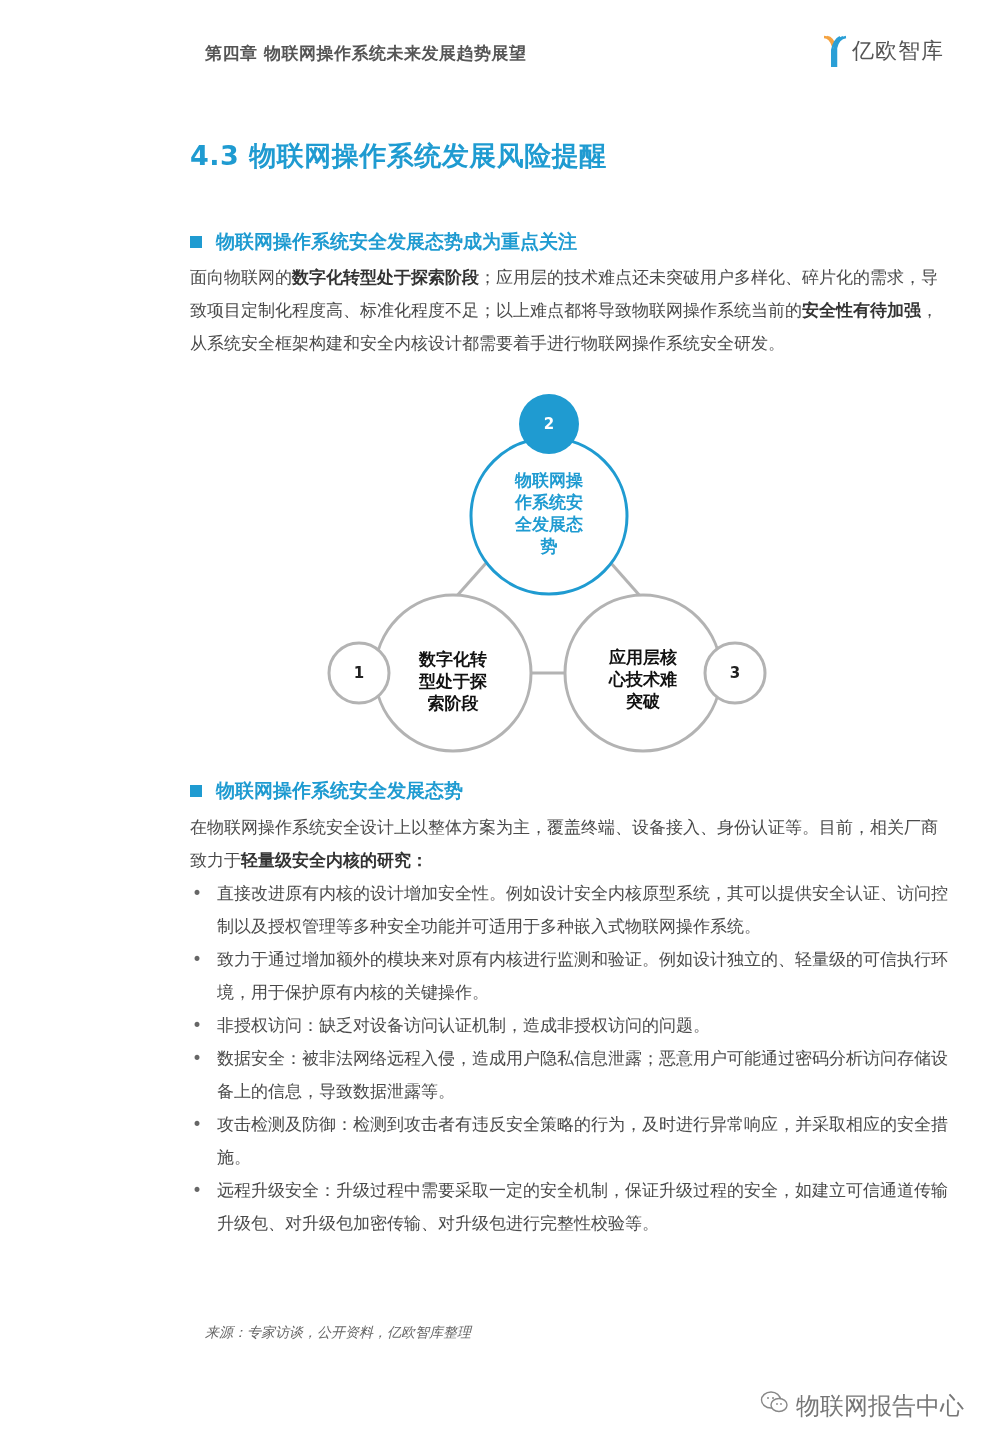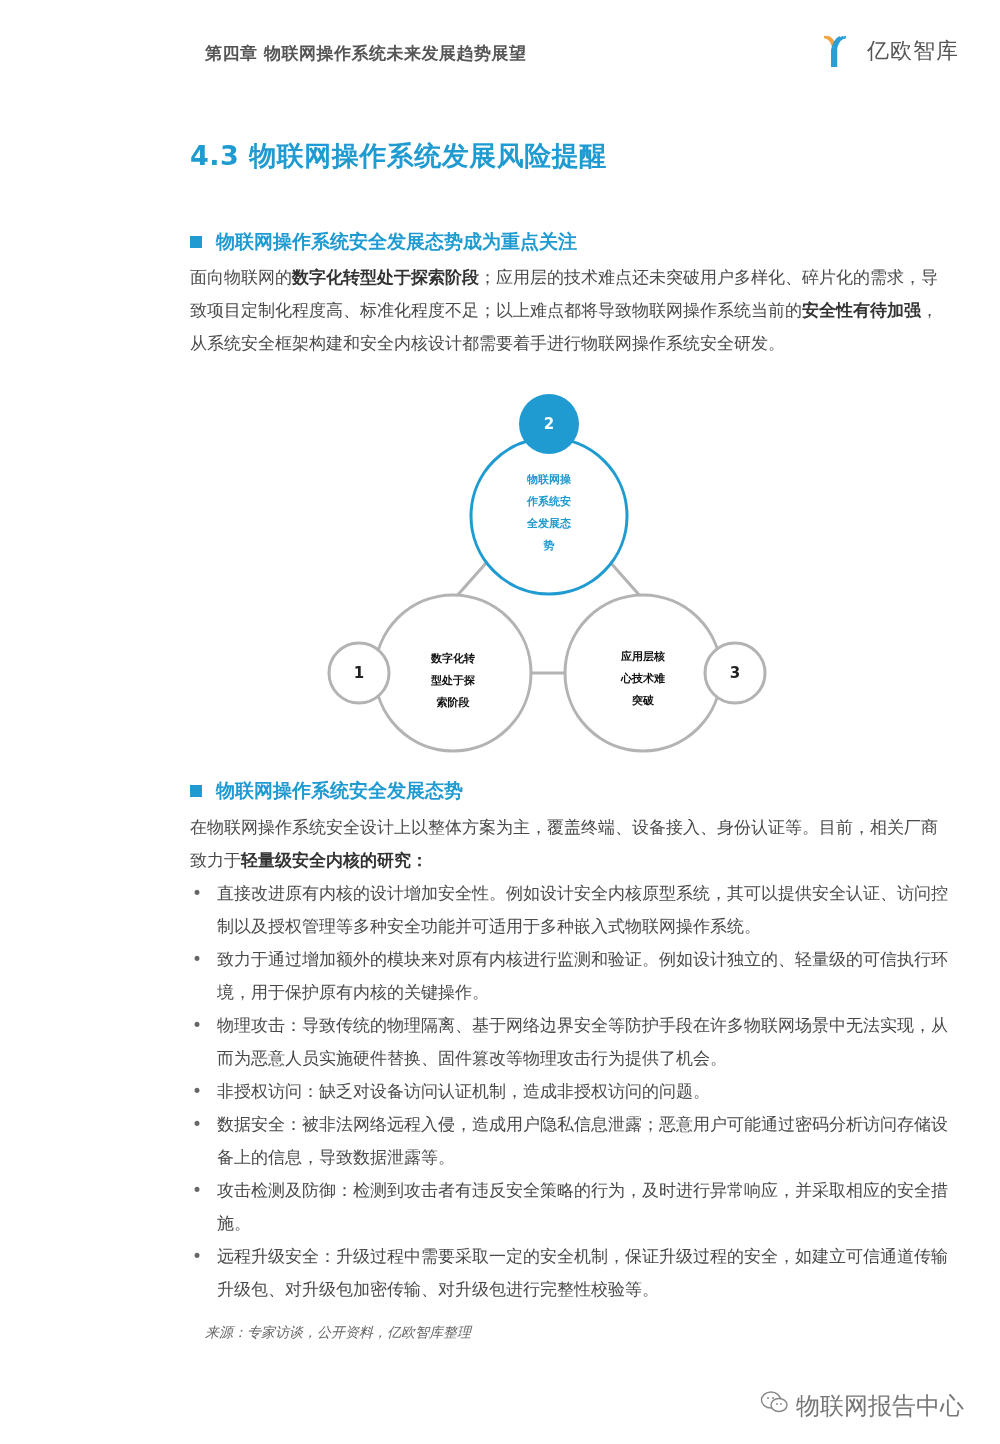--- a/index.html
+++ b/index.html
@@ -1,32 +1,32 @@
 <!DOCTYPE html>
 <html><head>
 <meta charset="utf-8">
 <style>
   html, body { margin:0; padding:0; background:#ffffff; }
   body { width:1000px; height:1444px; position:relative; overflow:hidden;
          font-family:"DejaVu Sans","Liberation Sans",sans-serif; color:#4a4a4a; }
   .header-title { position:absolute; left:205px; top:42px; font-size:17px; font-weight:bold; color:#555555; letter-spacing:0.5px; }
   .logo { position:absolute; left:822px; top:34px; display:flex; align-items:center; }
   .logo svg { width:26px; height:34px; }
-  .logo-text { font-size:22px; color:#555; margin-left:19px; letter-spacing:1px; }
+  .logo-text { font-size:22px; color:#555; margin-left:4px; letter-spacing:1px; }
   .section-title { position:absolute; left:190px; top:138px; font-size:27px; font-weight:bold; color:#1f9bd1; letter-spacing:0.5px; }
   .subhead { position:absolute; left:190px; font-size:19px; font-weight:bold; color:#1f9bd1; display:flex; align-items:center; }
   .subhead .sq { width:12px; height:12px; background:#1f9bd1; margin-right:14px; display:inline-block; }
   .para { position:absolute; left:190px; width:760px; font-size:17px; line-height:33px; color:#4a4a4a; }
   .para b { color:#333; }
   .bullets { position:absolute; left:190px; top:877px; width:760px; margin:0; padding:0; list-style:none; }
   .bullets li { position:relative; padding-left:27px; font-size:17px; line-height:33px; color:#4a4a4a; }
   .bullets li::before { content:"•"; position:absolute; left:2px; top:0; color:#666; }
   .bullets li.bold span { font-weight:bold; color:#333; }
   .diagram { position:absolute; left:0; top:0; width:1000px; height:1444px; pointer-events:none; }
-  .node-text { position:absolute; text-align:center; font-weight:bold; font-size:11px; line-height:22px; }
+  .node-text { position:absolute; text-align:center; font-weight:bold; font-size:17px; line-height:22px; }
   .source { position:absolute; left:205px; top:1324px; font-size:14px; font-style:italic; color:#666; }
   .watermark { position:absolute; left:760px; top:1390px; display:flex; font-size:24px; color:#777; }
   .watermark svg { margin-right:6px; }
 </style>
 </head>
 <body>
 
 <div class="header-title">第四章 物联网操作系统未来发展趋势展望</div>
 <div class="logo">
   <svg viewBox="0 0 26 34">
@@ -90,21 +90,20 @@
   <span class="sq"></span>
   <span>物联网操作系统安全发展态势</span>
 </div>
 <div class="para" style="top:811px;">
   <span>在物联网操作系统安全设计上以整体方案为主，覆盖终端、设备接入、身份认证等。目前，相关厂商致力于</span><b>轻量级安全内核的研究：</b>
 </div>
 
 <ul class="bullets">
   <li><span>直接改进原有内核的设计增加安全性。例如设计安全内核原型系统，其可以提供安全认证、访问控制以及授权管理等多种安全功能并可适用于多种嵌入式物联网操作系统。</span></li>
   <li><span>致力于通过增加额外的模块来对原有内核进行监测和验证。例如设计独立的、轻量级的可信执行环境，用于保护原有内核的关键操作。</span></li>
-  <li><span>物理攻击：导致传统的物理隔离、基于网络边界安全等防护手段在许多物联网场景中无法实现，从而为恶意人员实施硬件替换、固件篡改等物理攻击行为提供了机会。</span></li>
   <li><span>非授权访问：缺乏对设备访问认证机制，造成非授权访问的问题。</span></li>
   <li><span>数据安全：被非法网络远程入侵，造成用户隐私信息泄露；恶意用户可能通过密码分析访问存储设备上的信息，导致数据泄露等。</span></li>
   <li><span>攻击检测及防御：检测到攻击者有违反安全策略的行为，及时进行异常响应，并采取相应的安全措施。</span></li>
   <li><span>远程升级安全：升级过程中需要采取一定的安全机制，保证升级过程的安全，如建立可信通道传输升级包、对升级包加密传输、对升级包进行完整性校验等。</span></li>
 </ul>
 
 <div class="source">来源：专家访谈，公开资料，亿欧智库整理</div>
 <div class="watermark">
   <svg width="30" height="26" viewBox="0 0 30 26">
     <ellipse cx="11" cy="10" rx="9.5" ry="8" fill="none" stroke="#888" stroke-width="1.4"></ellipse>

